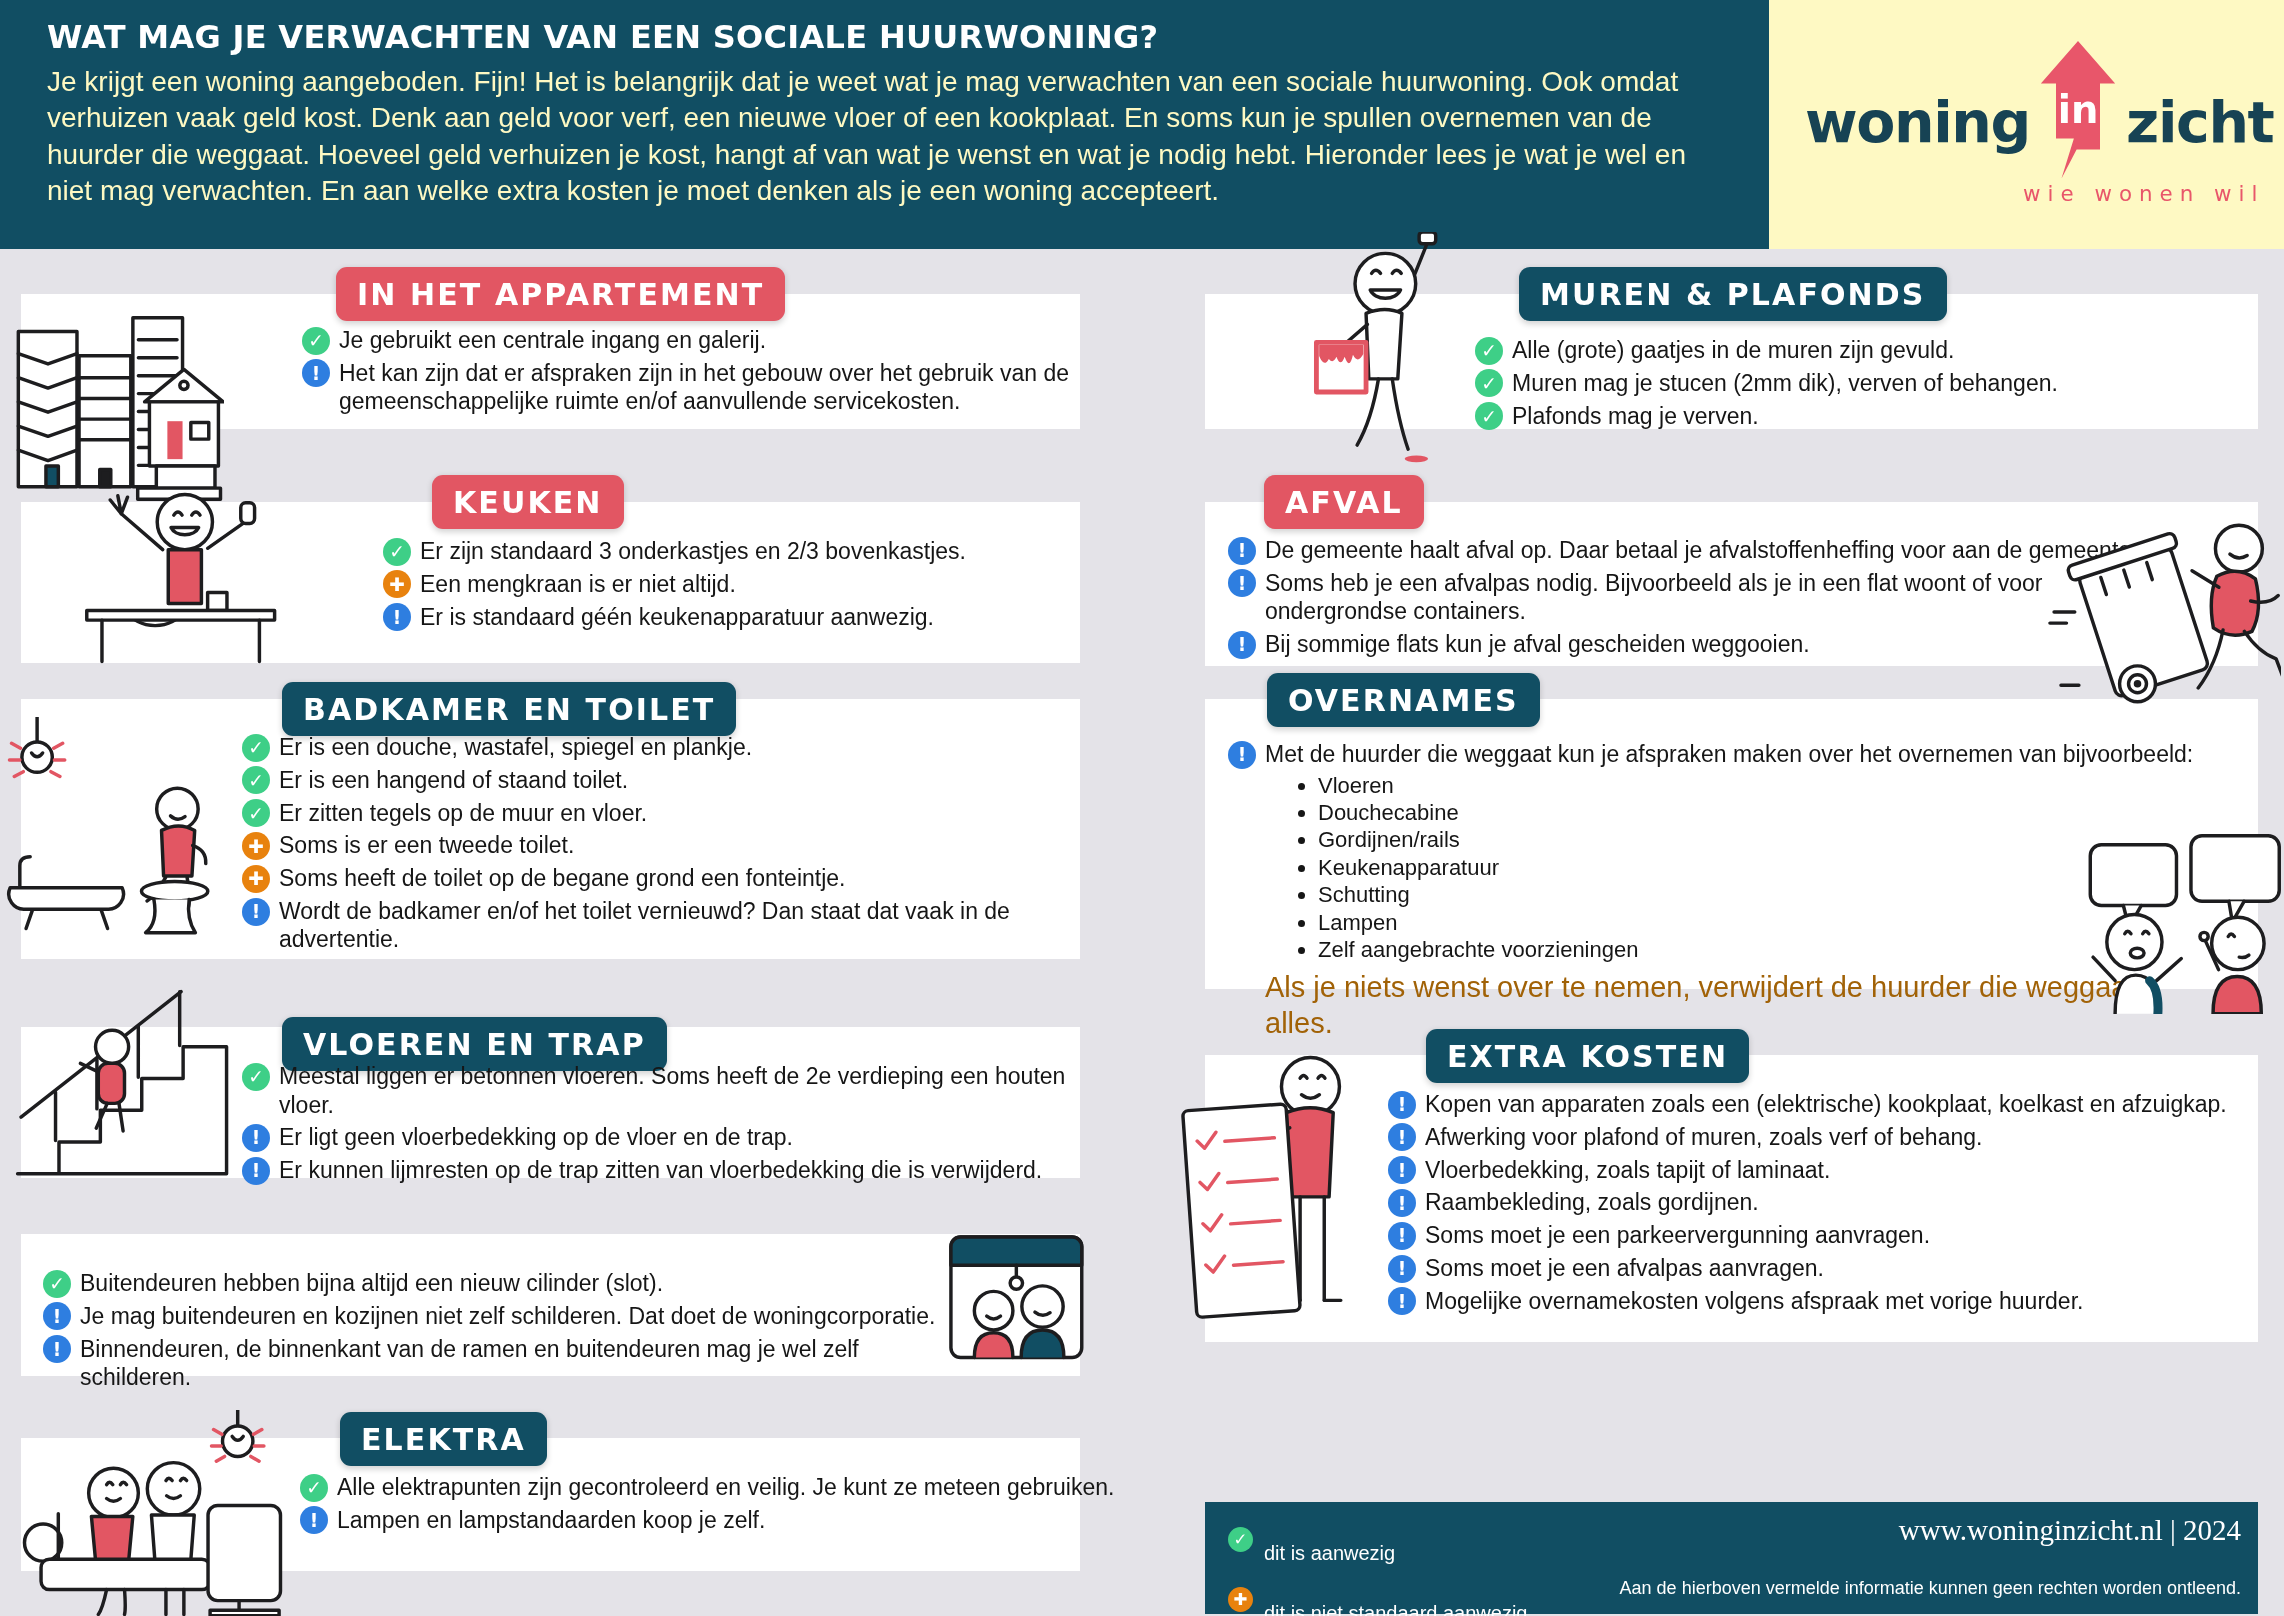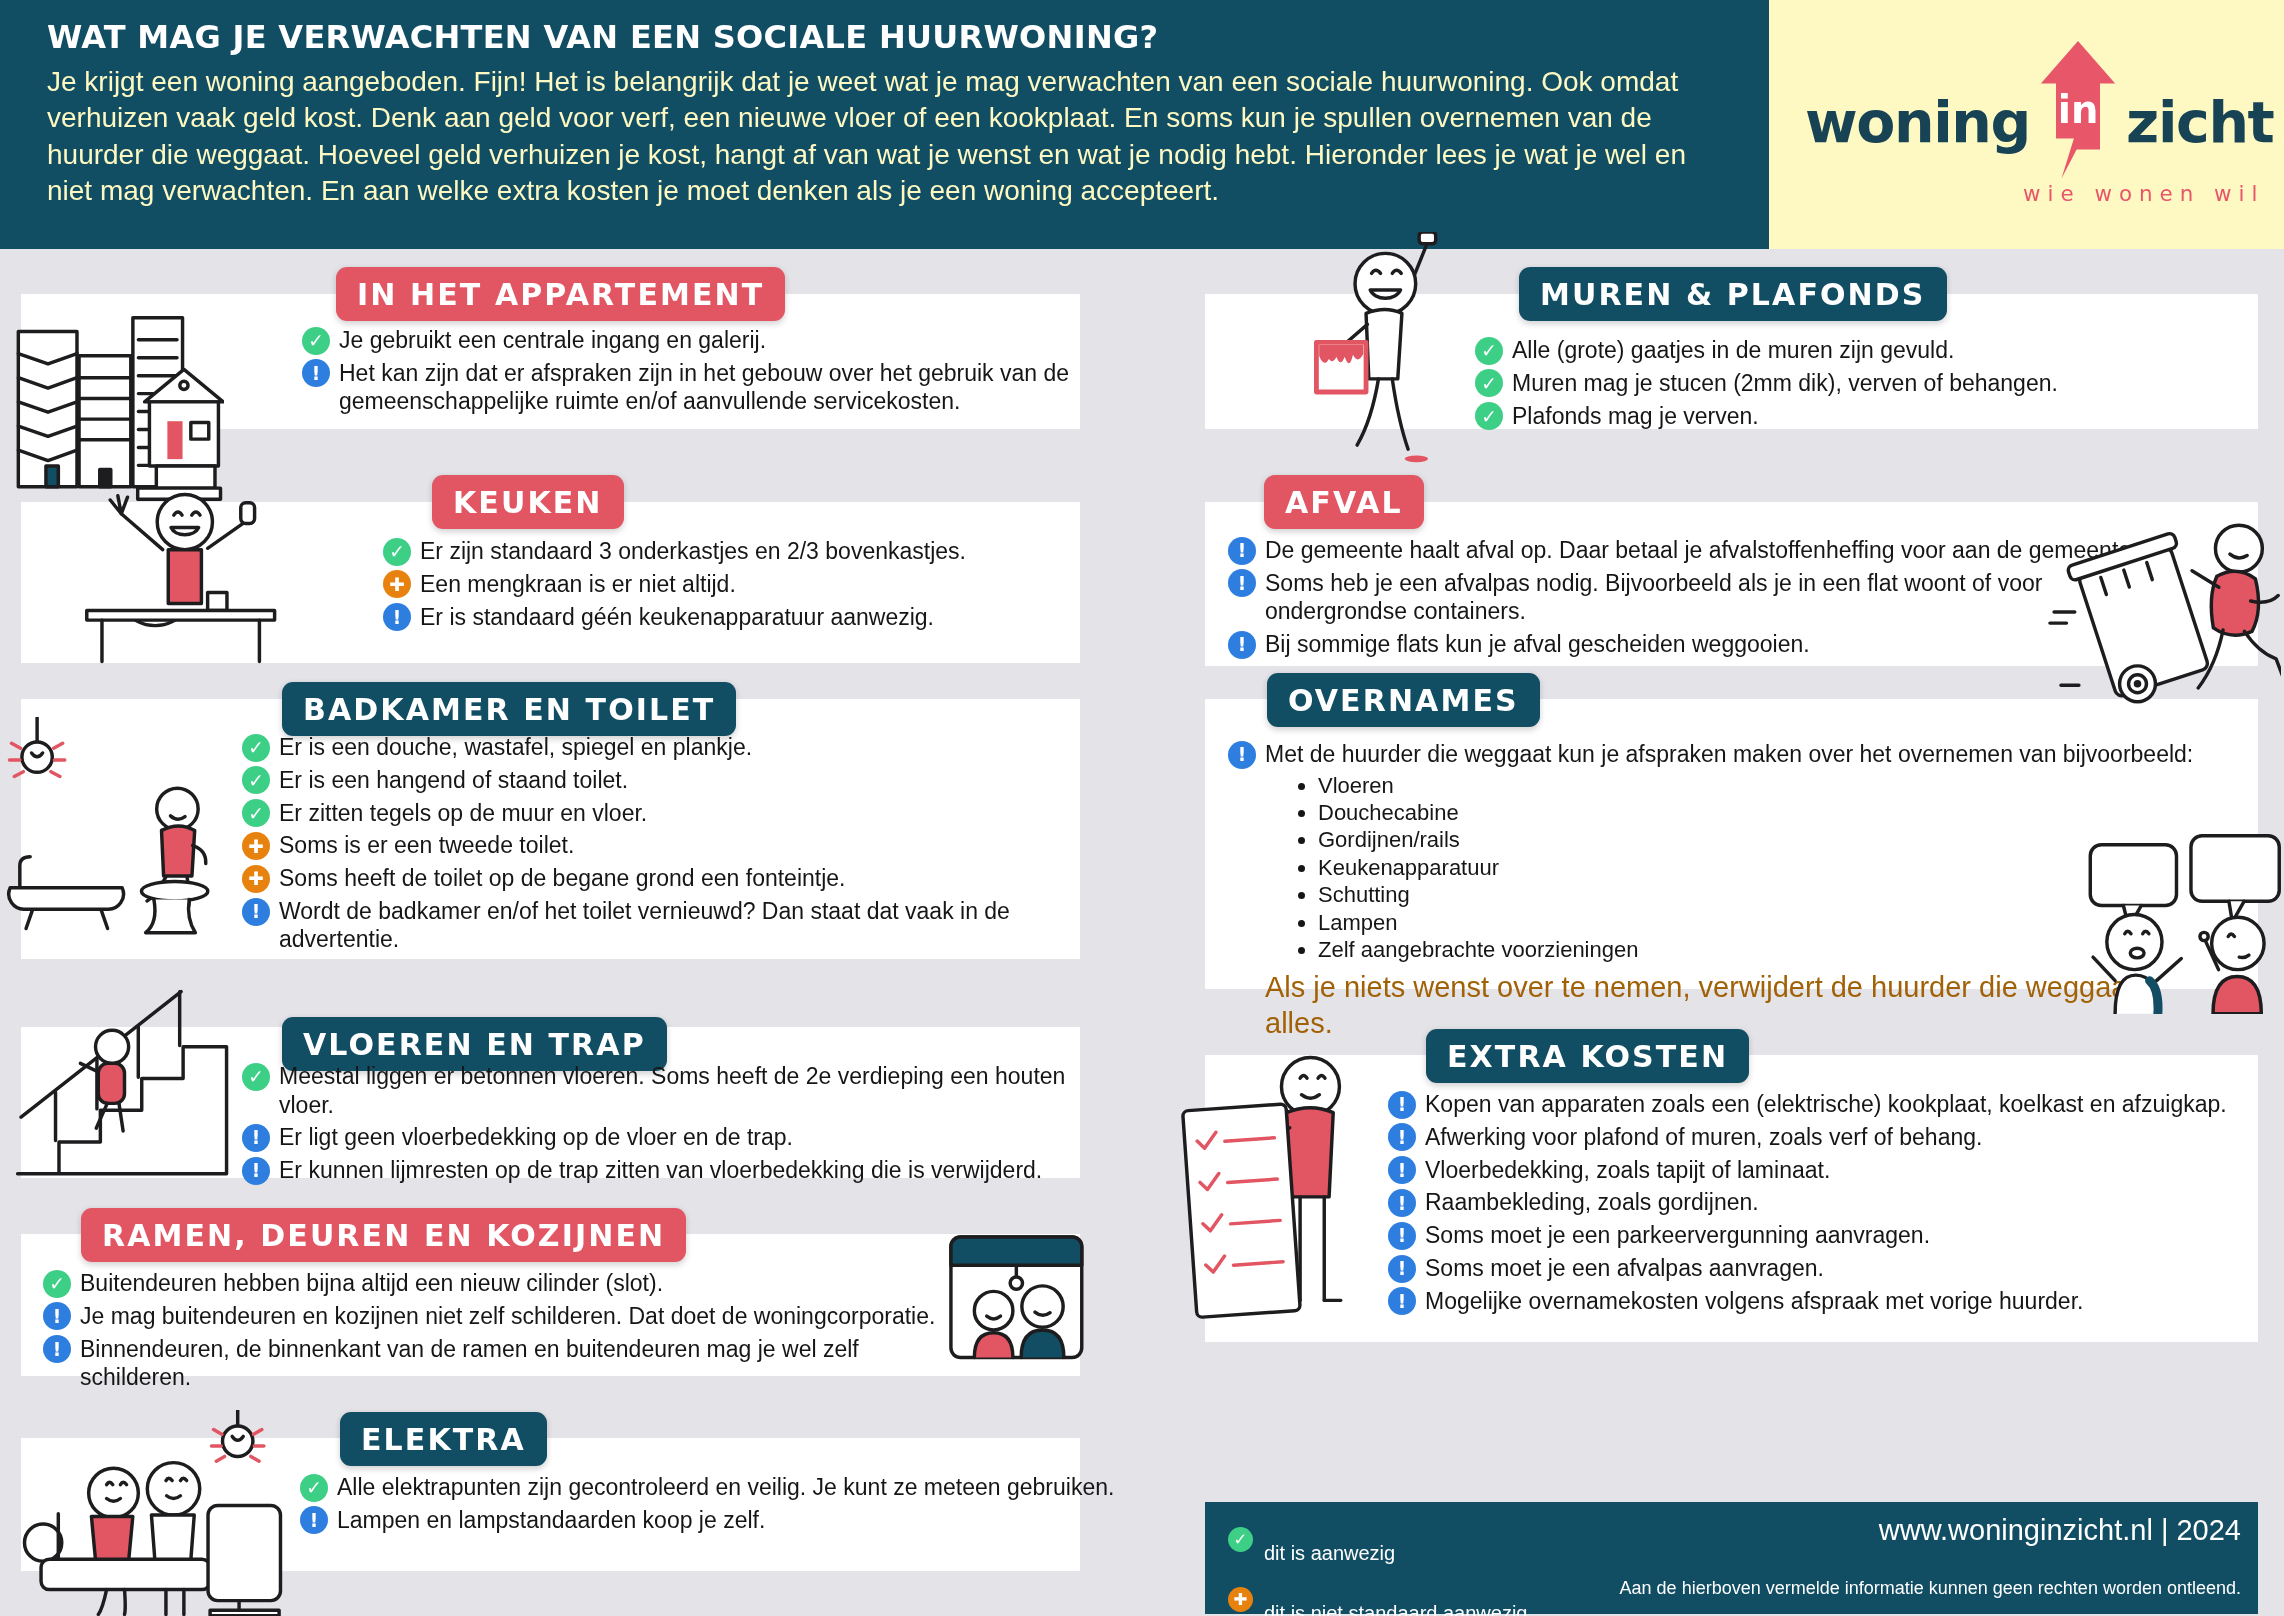--- a/index.html
+++ b/index.html
@@ -54,21 +54,21 @@
   #sec8-card{left:1205px;top:699px;width:1053px;height:290px;}#sec8-badge{left:1267px;top:673px;}
   #sec8-items{left:1228px;top:740px;width:981px;}
   #sec9-card{left:1205px;top:1055px;width:1053px;height:287px;}#sec9-badge{left:1426px;top:1029px;}
   #sec9-items{left:1388px;top:1090px;width:863px;}
   
   #footer-box{position:absolute;left:1205px;top:1502px;width:1053px;height:112px;background:#114e63;}
   #legend{position:absolute;left:1228px;top:1513px;}
   .legend-row{display:flex;align-items:center;gap:11px;margin-bottom:8.3px;}
   .legend-row .dot{width:25px;height:25px;font-size:16.6px;}
   .legend-label{color:#ffffff;font-size:20px;margin-top:29px;}
-  #website{position:absolute;right:43px;top:1514px;font-size:29px;color:#ffffff;font-family:Liberation Sans, sans-serif;}
+  #website{position:absolute;right:43px;top:1514px;font-size:29px;color:#ffffff;font-family:Liberation Serif, serif;}
   #disclaimer{position:absolute;right:43px;top:1578px;font-size:18px;color:#ffffff;}
   
   .ill{position:absolute;}
   #ill-buildings{left:10.4px;top:297px;}
   #ill-cook{left:66px;top:482px;}
   #ill-bath{left:5.5px;top:717px;}
   #ill-stairs{left:7px;top:982px;}
   #ill-window{left:945px;top:1206px;}
   #ill-couch{left:10.4px;top:1410px;}
   #ill-celebrate{left:1283px;top:232px;}
@@ -177,21 +177,20 @@
       </div>
       <div class="item">
         <span class="dot dot-info">!</span>
         <span>Er kunnen lijmresten op de trap zitten van vloerbedekking die is verwijderd.</span>
       </div>
     </div>
   </section>
 
   <section class="sec">
     <div class="card" id="sec4-card"></div>
-    <div class="badge red" id="sec4-badge">RAMEN, DEUREN EN KOZIJNEN</div>
     <div class="items" id="sec4-items">
       <div class="item">
         <span class="dot dot-check">✓</span>
         <span>Buitendeuren hebben bijna altijd een nieuw cilinder (slot).</span>
       </div>
       <div class="item">
         <span class="dot dot-info">!</span>
         <span>Je mag buitendeuren en kozijnen niet zelf schilderen. Dat doet de woningcorporatie.</span>
       </div>
       <div class="item">

